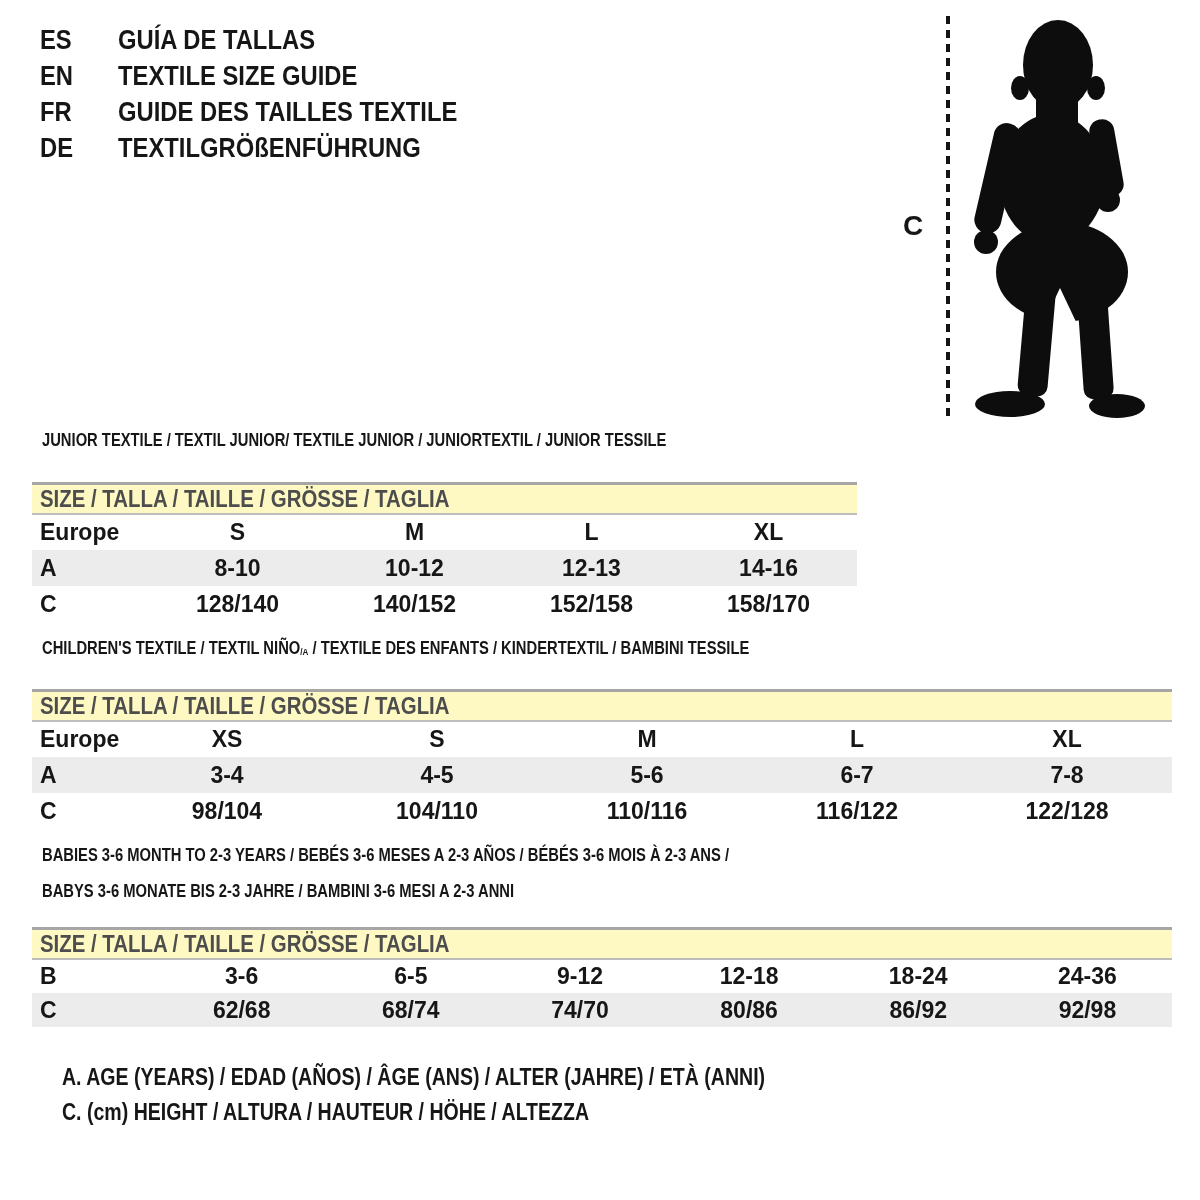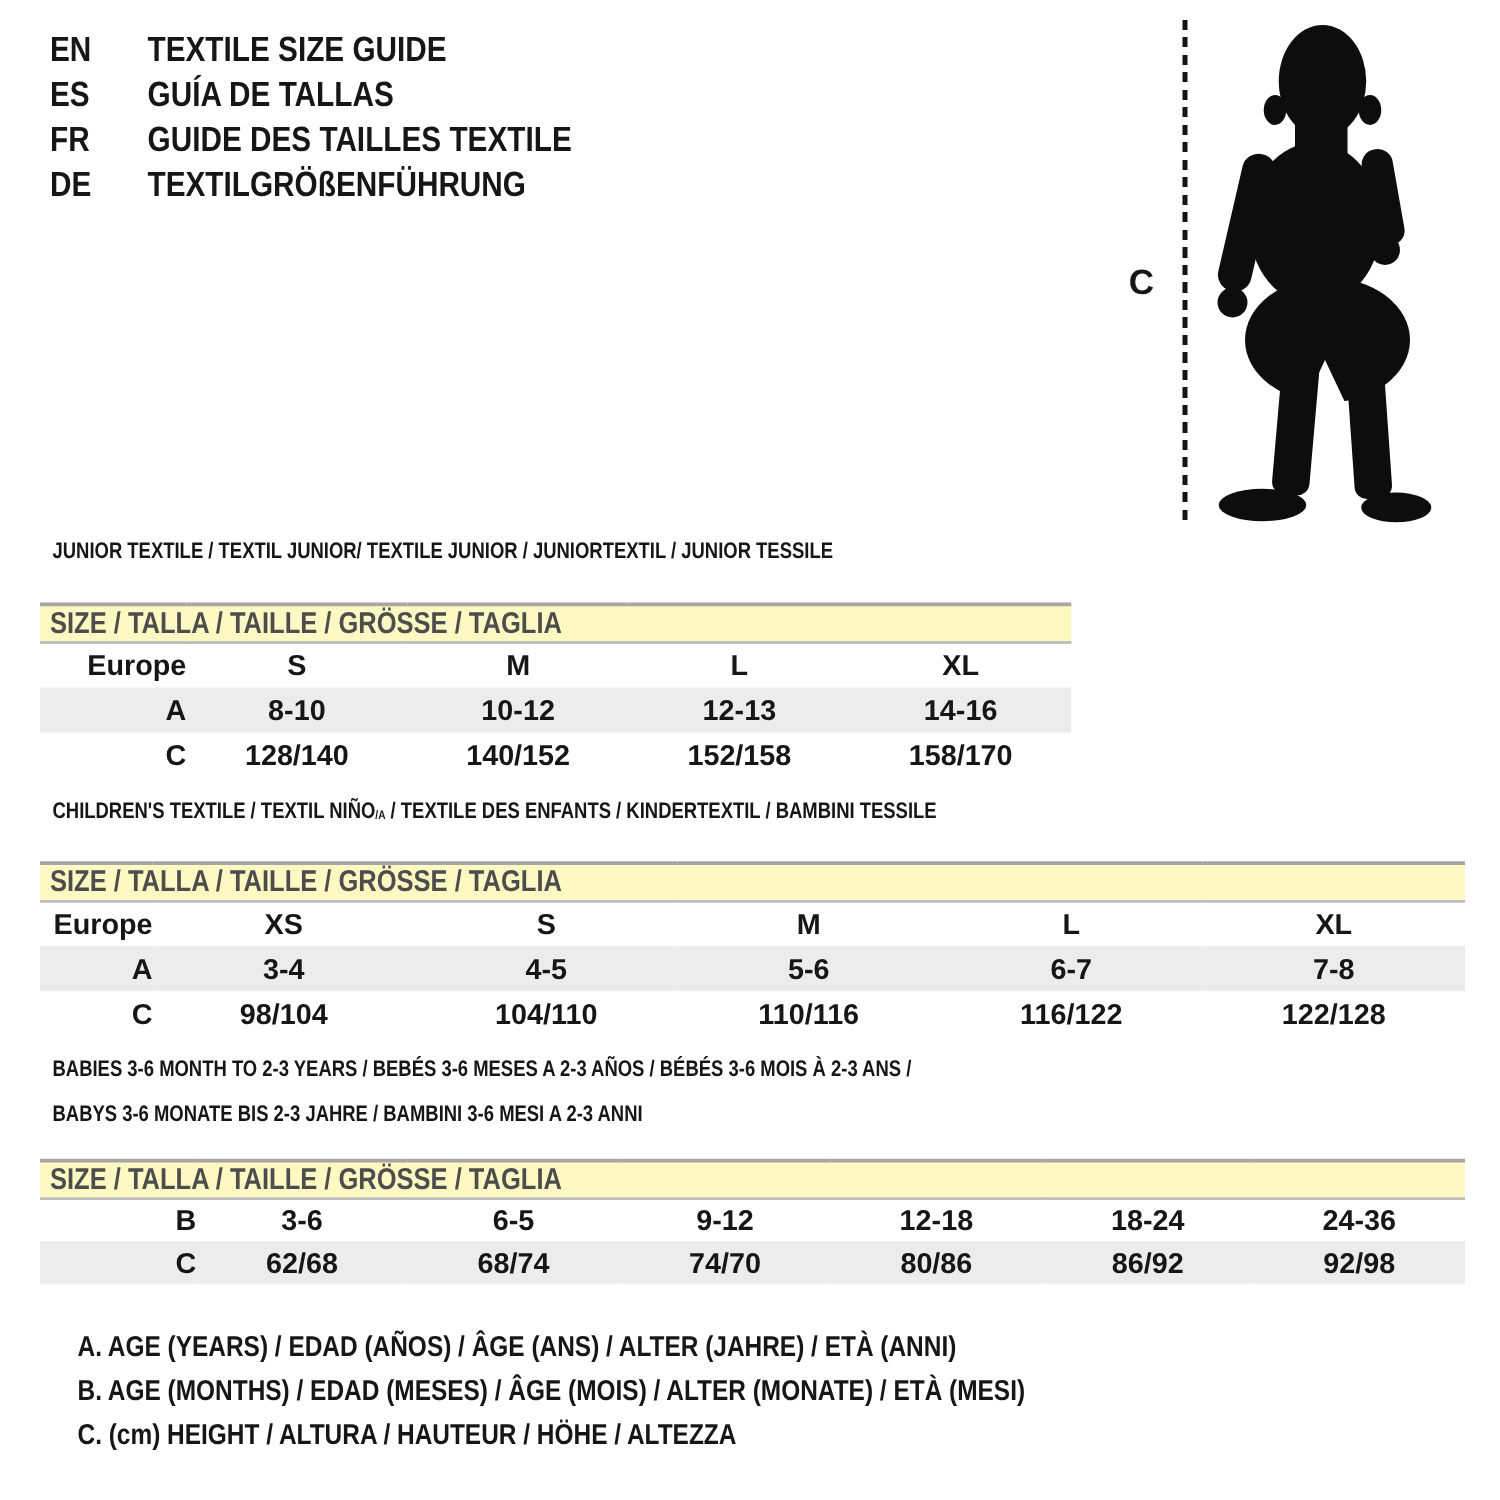--- a/index.html
+++ b/index.html
@@ -37,39 +37,39 @@
     position:absolute; border-collapse:collapse; table-layout:fixed;
     font-weight:bold; font-size:23px;
   }
   .size-table th.size-bar {
     background:#fef9c3; color:#4d4d4d; text-align:left;
     height:27px; padding:0 0 0 8px;
     border-top:3px solid #a6a6a6; border-bottom:2px solid #bdbdbd;
     font-size:24px; font-weight:bold;
   }
   .size-table td { text-align:center; height:36px; padding:0; }
-  .size-table td.lbl { text-align:right; padding-left:8px; }
+  .size-table td.lbl { text-align:left; padding-left:8px; }
   .size-table tr.alt td { background:#ececec; }
   .t3 td { height:34px; }
 
   
   .legend { position:absolute; left:42px; top:1064px; }
   .legend-line { height:35px; font-size:23px; font-weight:bold; white-space:nowrap;margin-left:20px; }
 </style>
 </head>
 <body>
 
 <div class="lang-block">
   <div class="lang-row">
+    <span class="lang-code"><span class="cond">ES</span></span>
+    <span class="cond">GUÍA DE TALLAS</span>
+  </div>
+  <div class="lang-row">
     <span class="lang-code"><span class="cond">EN</span></span>
     <span class="cond">TEXTILE SIZE GUIDE</span>
-  </div>
-  <div class="lang-row">
-    <span class="lang-code"><span class="cond">ES</span></span>
-    <span class="cond">GUÍA DE TALLAS</span>
   </div>
   <div class="lang-row">
     <span class="lang-code"><span class="cond">FR</span></span>
     <span class="cond">GUIDE DES TAILLES TEXTILE</span>
   </div>
   <div class="lang-row">
     <span class="lang-code"><span class="cond">DE</span></span>
     <span class="cond">TEXTILGRÖßENFÜHRUNG</span>
   </div>
 </div>
@@ -233,15 +233,14 @@
       <td>74/70</td>
       <td>80/86</td>
       <td>86/92</td>
       <td>92/98</td>
     </tr>
   </tbody>
 </table>
 
 <div class="legend">
   <div class="legend-line"><span class="cond">A. AGE (YEARS) / EDAD (AÑOS) / ÂGE (ANS) / ALTER (JAHRE) / ETÀ (ANNI)</span></div>
-  <div class="legend-line"><span class="cond">B. AGE (MONTHS) / EDAD (MESES) / ÂGE (MOIS) / ALTER (MONATE) / ETÀ (MESI)</span></div>
   <div class="legend-line"><span class="cond">C. (cm) HEIGHT / ALTURA / HAUTEUR / HÖHE / ALTEZZA</span></div>
 </div>
 
 </body></html>

